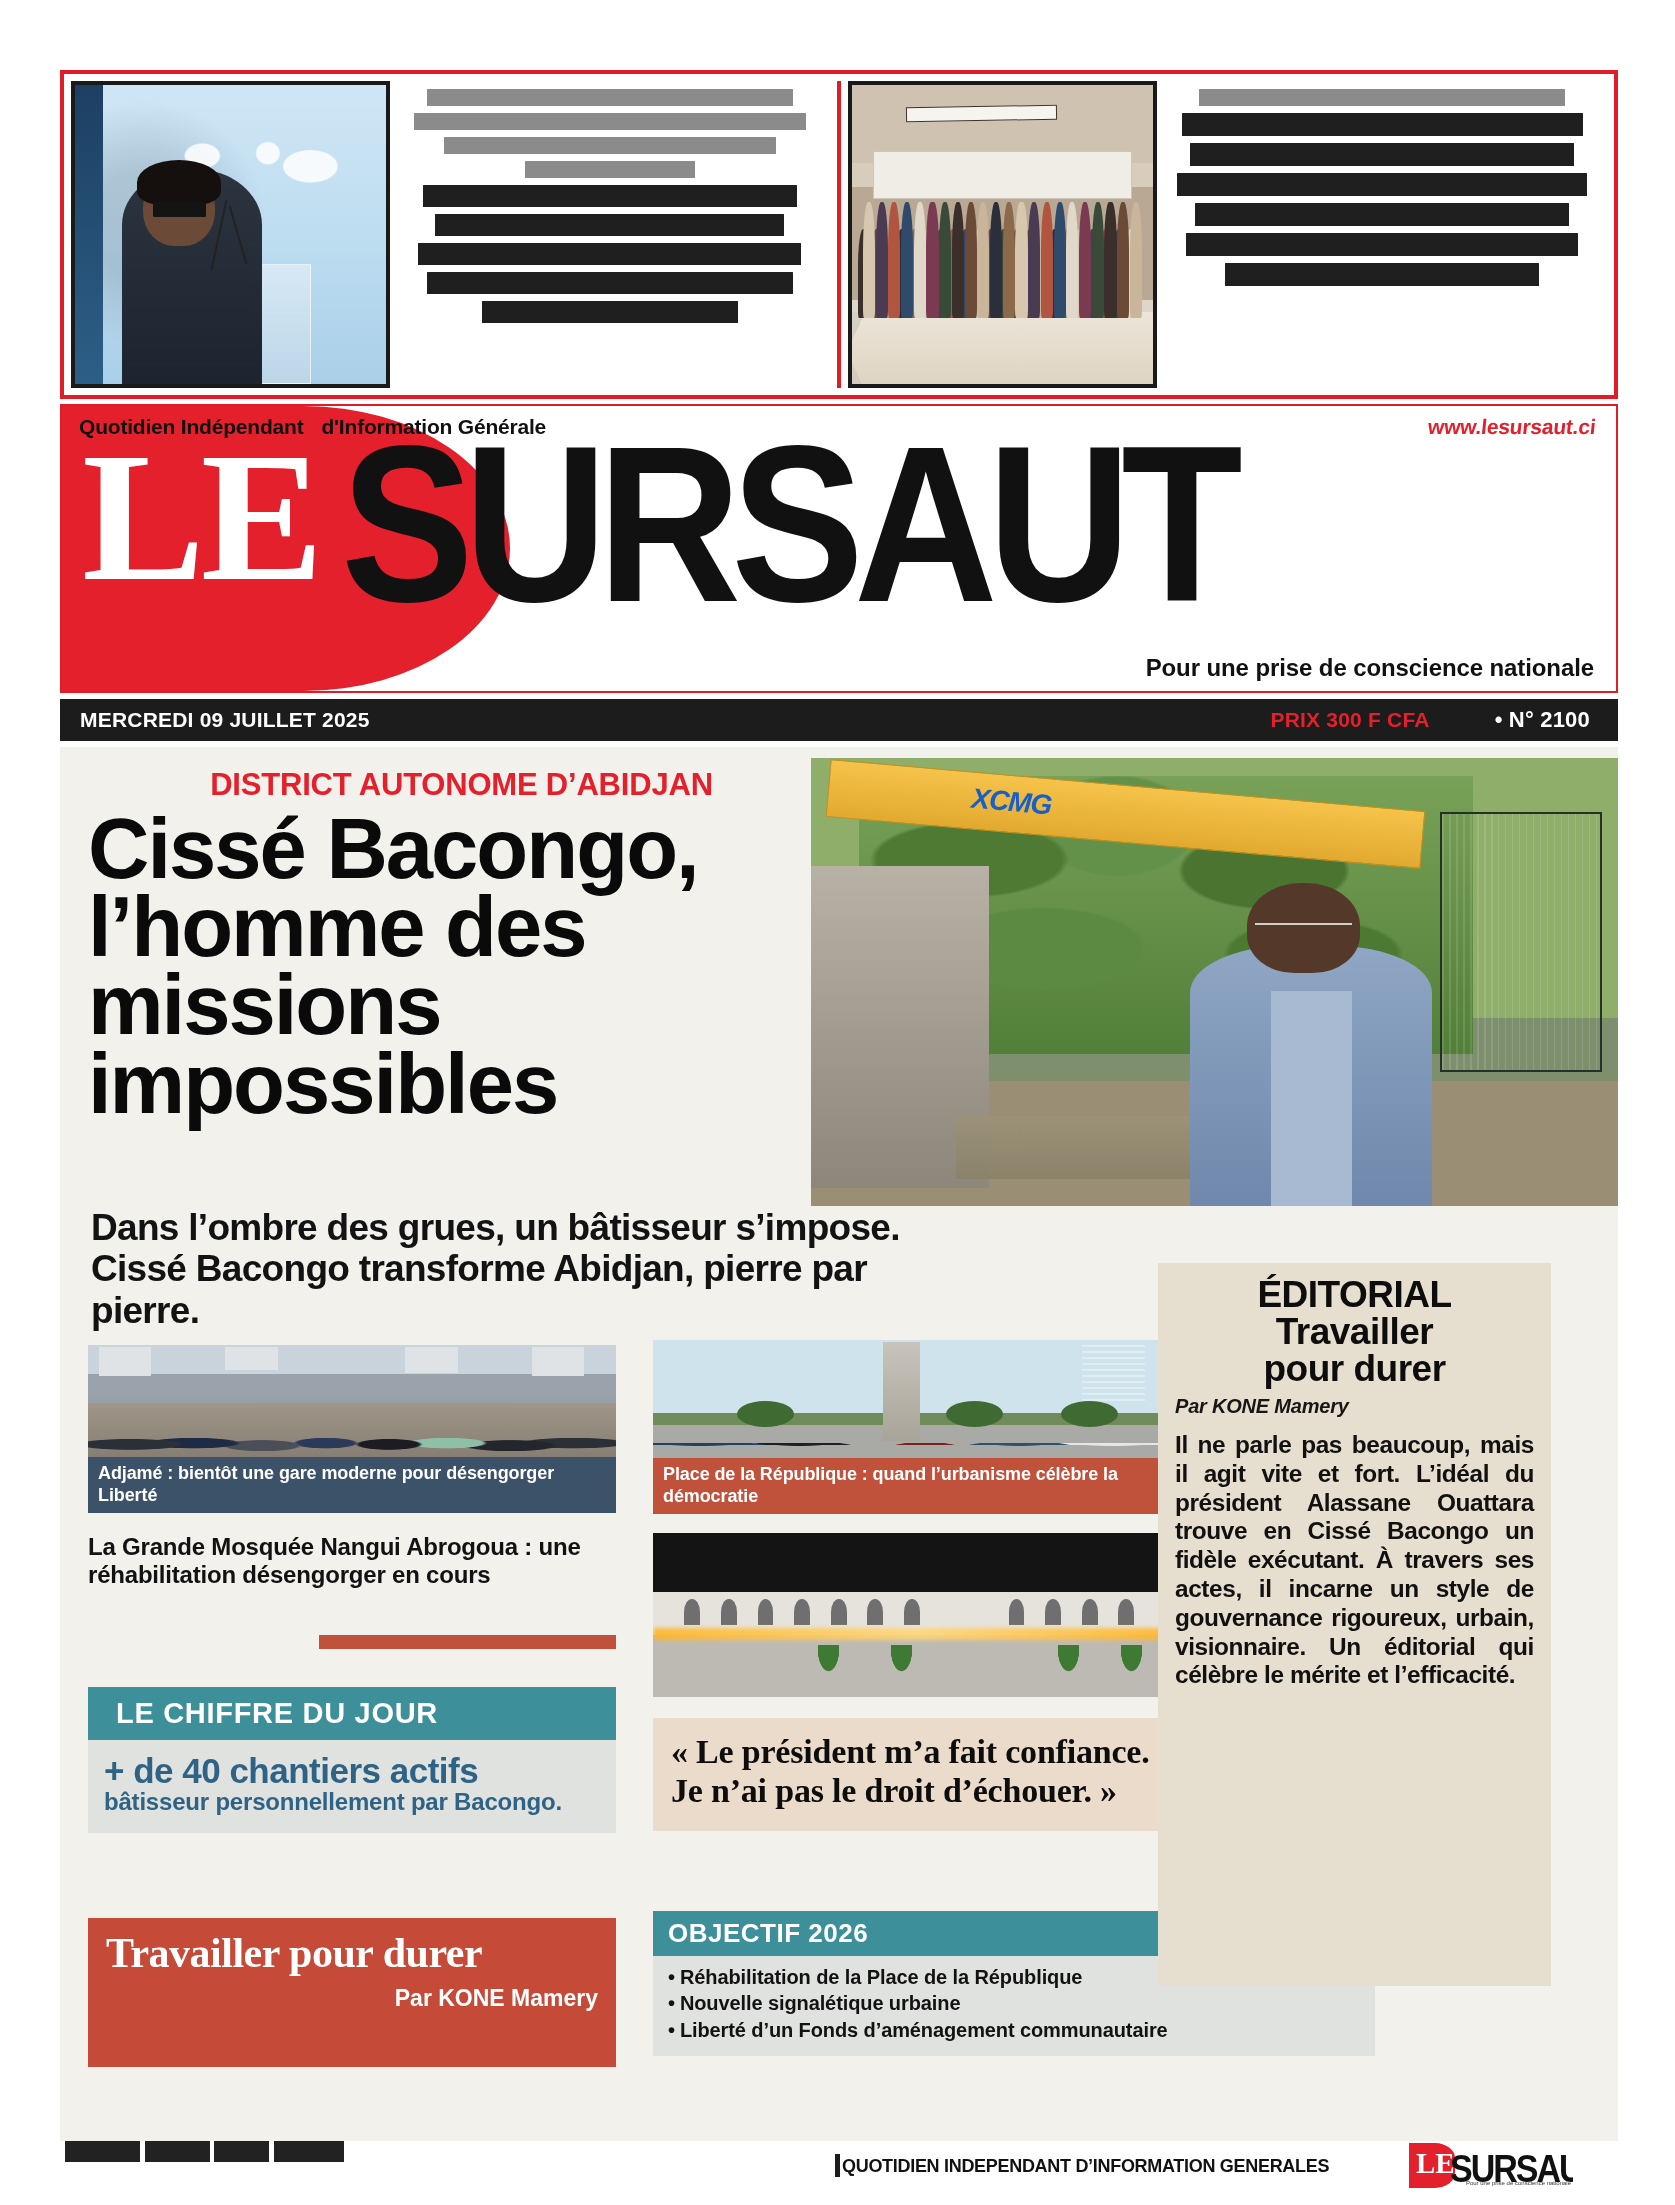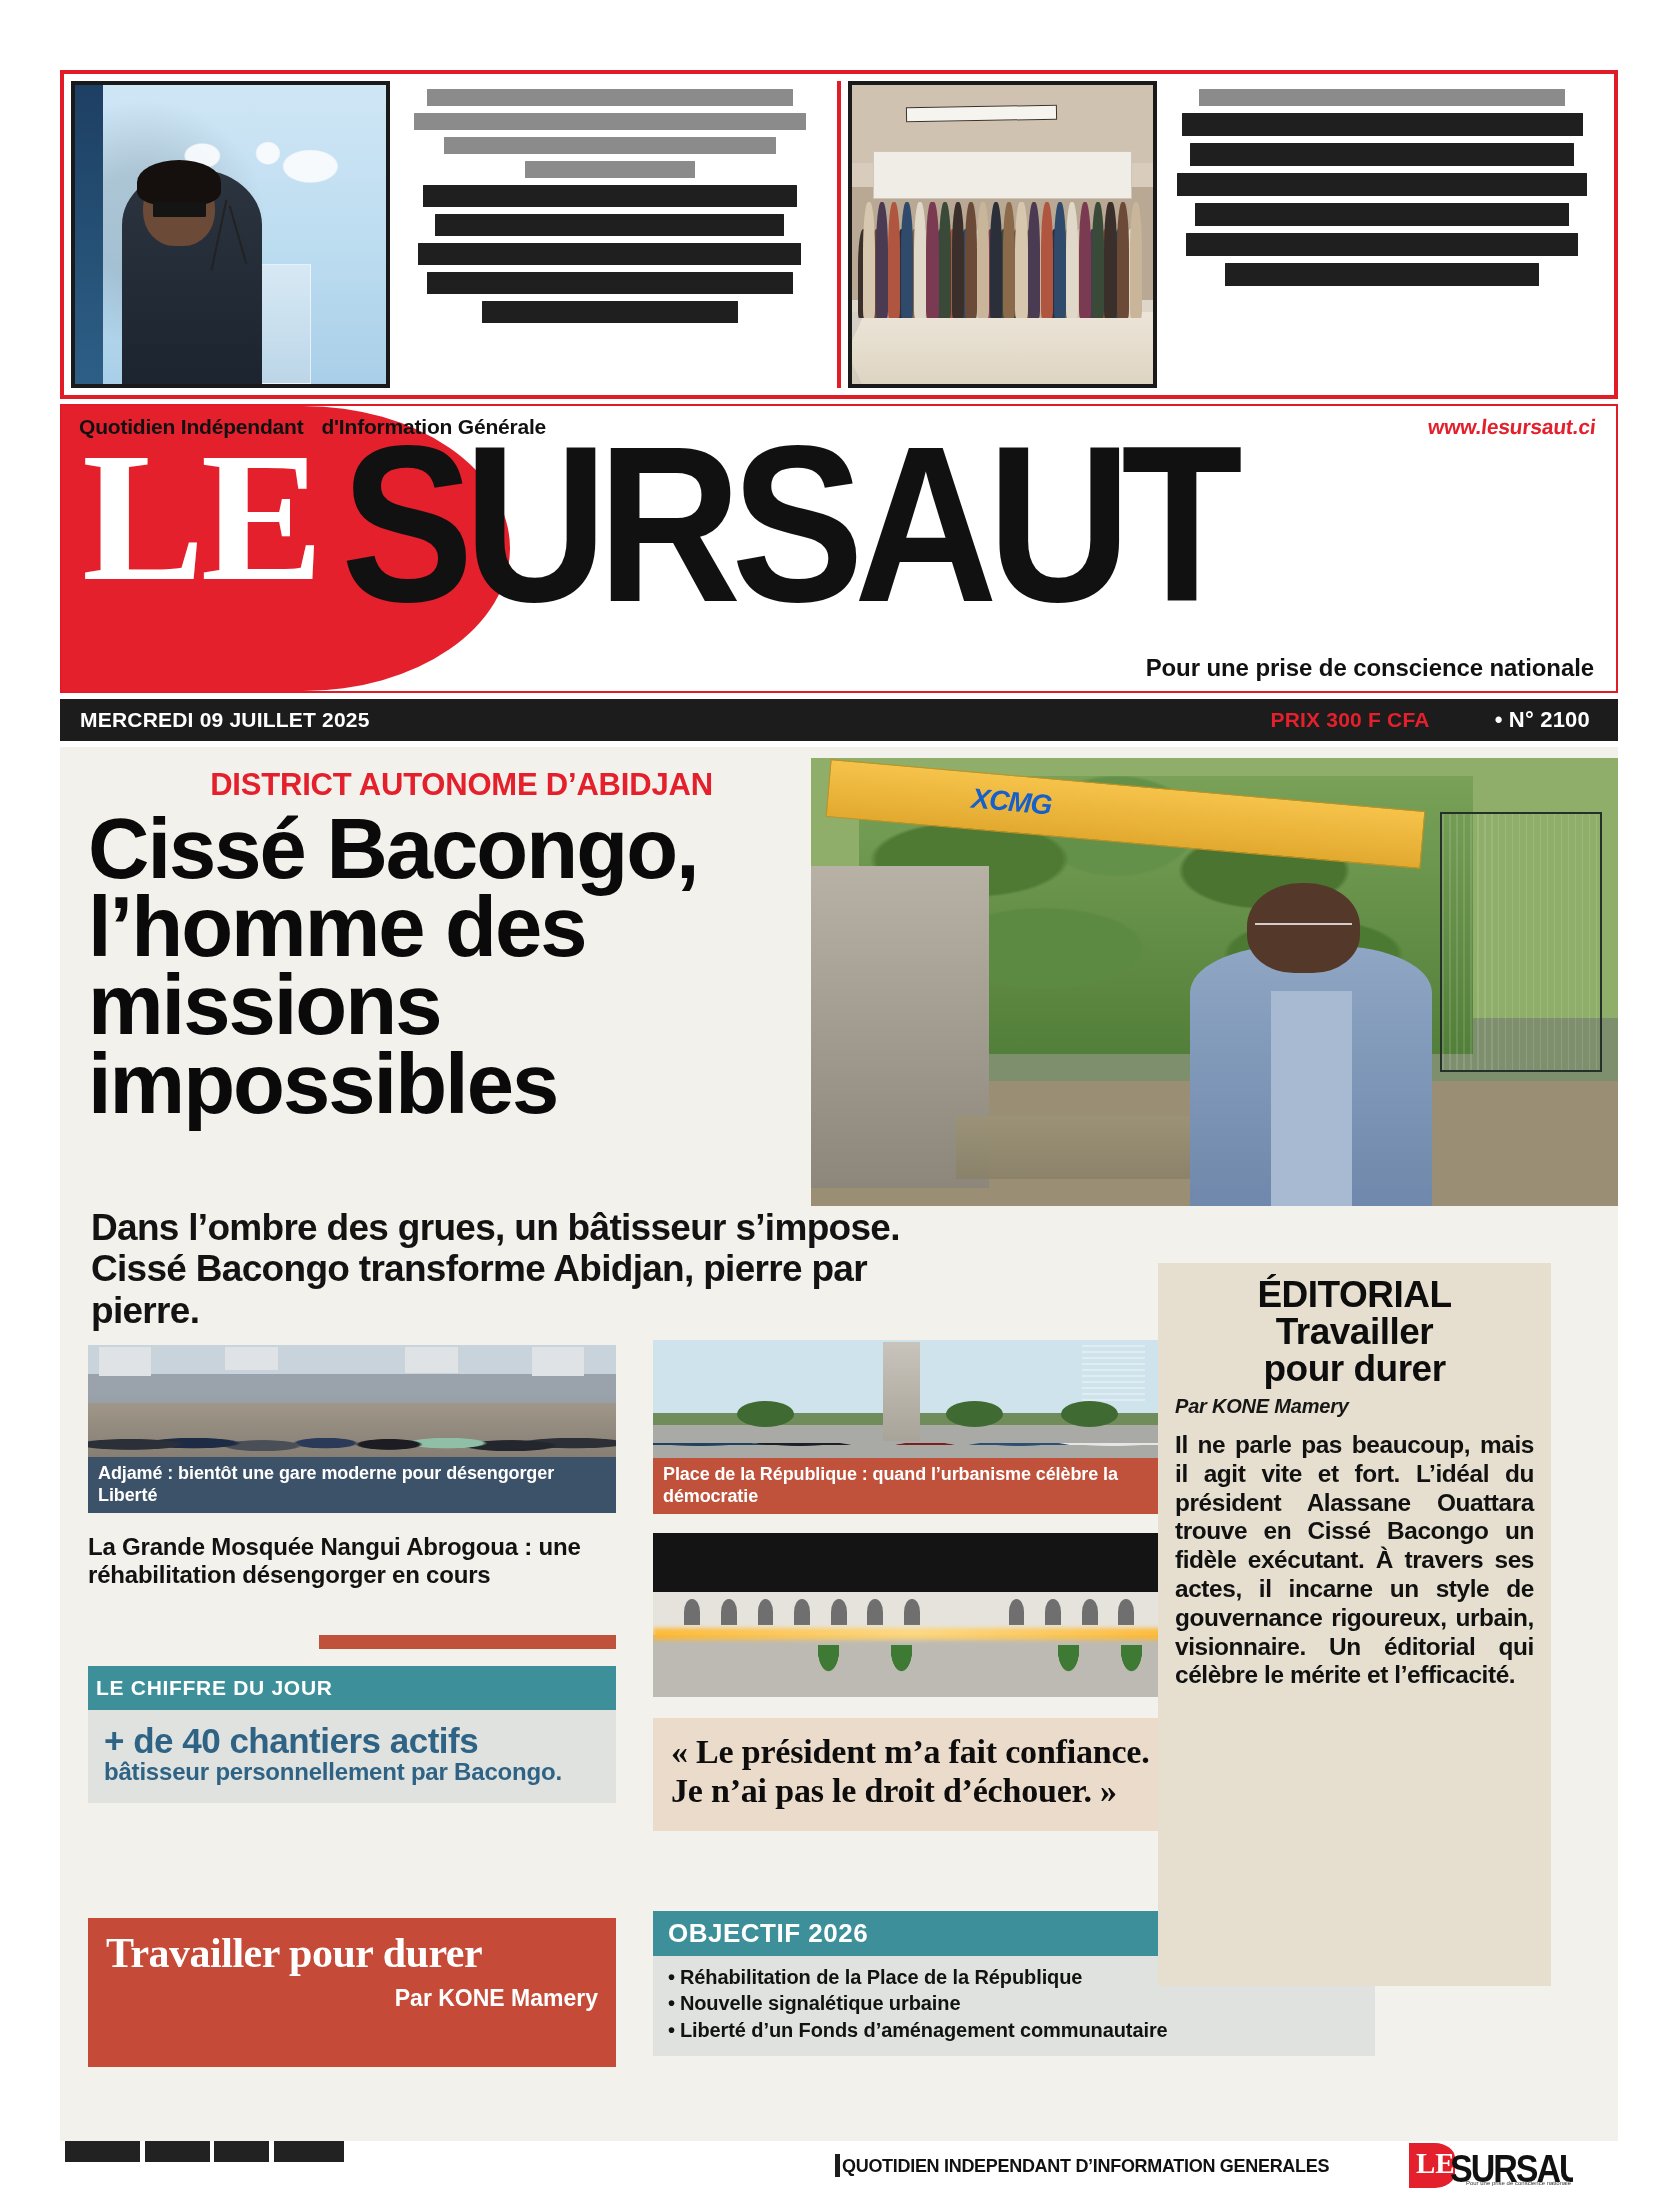--- a/index.html
+++ b/index.html
@@ -266,22 +266,22 @@
     background:#e6e3dc; }
   .photo-mosque .win{ position:absolute; top:40%; width:3%; height:16%;
     background:#6f6f6f; border-radius:50% 50% 0 0; }
   .photo-mosque .glow{ position:absolute; left:0; top:58%; width:100%; height:7%;
     background:linear-gradient(90deg,#ffb629,#ffd77a,#ffb629); filter:blur(2px); opacity:.9; }
   .photo-mosque .palm{ position:absolute; bottom:6%; width:7%; height:26%;
     background:radial-gradient(ellipse at 50% 10%, #3f7a34 0 40%, transparent 42%); }
 
   
   .chiffre{ position:absolute; left:28px; top:919px; width:528px; }
-  .chiffre-head{ background:#3d9099; color:#fff; font-size:21px; font-weight:bold;
-    padding:10px 8px; letter-spacing:0.7px; }
+  .chiffre-head{ background:#3d9099; color:#fff; font-size:29px; font-weight:bold;
+    padding:10px 28px; letter-spacing:0.7px;margin-top:21px; }
   .chiffre-body{ background:#dfe2de; padding:13px 16px 17px; }
   .chiffre-big{ font-size:35px; font-weight:bold; color:#2f6386; line-height:1.02; letter-spacing:-0.5px; }
   .chiffre-sub{ font-size:24px; font-weight:600; color:#2f6386; line-height:1.12; letter-spacing:-0.2px; }
 
   
   .quotebox{ position:absolute; left:593px; top:971px; width:523px;
     background:#ebdbcb; padding:15px 18px 20px; }
   .quotebox p{ font-family:"Liberation Serif", serif; font-size:34px; font-weight:bold;
     color:#0d0d0d; line-height:1.14; letter-spacing:-0.2px; }
 

